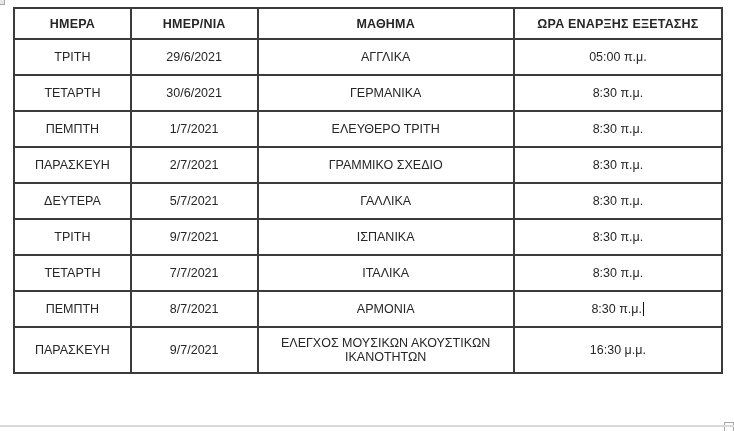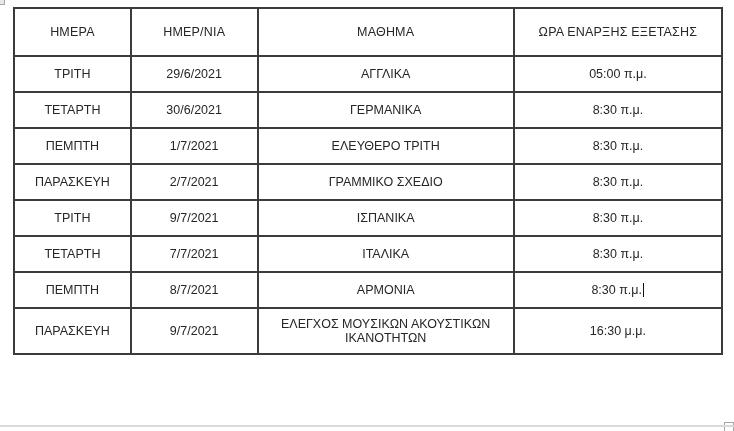--- a/index.html
+++ b/index.html
@@ -33,22 +33,22 @@
   .exam-table th, .exam-table td{
     border:2px solid var(--border);
     text-align:center;
     vertical-align:middle;
     font-size:12.5px;
     color:var(--text);
     padding:2px 6px;
     background:#fff;
   }
   .exam-table th{
-    font-weight:normal;
-    height:48px;
+    font-weight:bold;
+    height:31px;
     letter-spacing:.2px;
   }
   .exam-table td{
     height:36px;
     font-weight:400;
   }
   .exam-table tr:last-child td{
     height:46px;
   }
   .caret{
@@ -125,20 +125,26 @@
           <td><span>ΕΛΕΥΘΕΡΟ ΤΡΙΤΗ</span></td>
           <td><span>8:30 π.μ.</span></td>
         </tr>
         <tr>
           <td><span>ΠΑΡΑΣΚΕΥΗ</span></td>
           <td><span>2/7/2021</span></td>
           <td><span>ΓΡΑΜΜΙΚΟ ΣΧΕΔΙΟ</span></td>
           <td><span>8:30 π.μ.</span></td>
         </tr>
         <tr>
+          <td><span>ΔΕΥΤΕΡΑ</span></td>
+          <td><span>5/7/2021</span></td>
+          <td><span>ΓΑΛΛΙΚΑ</span></td>
+          <td><span>8:30 π.μ.</span></td>
+        </tr>
+        <tr>
           <td><span>ΤΡΙΤΗ</span></td>
           <td><span>9/7/2021</span></td>
           <td><span>ΙΣΠΑΝΙΚΑ</span></td>
           <td><span>8:30 π.μ.</span></td>
         </tr>
         <tr>
           <td><span>ΤΕΤΑΡΤΗ</span></td>
           <td><span>7/7/2021</span></td>
           <td><span>ΙΤΑΛΙΚΑ</span></td>
           <td><span>8:30 π.μ.</span></td>

